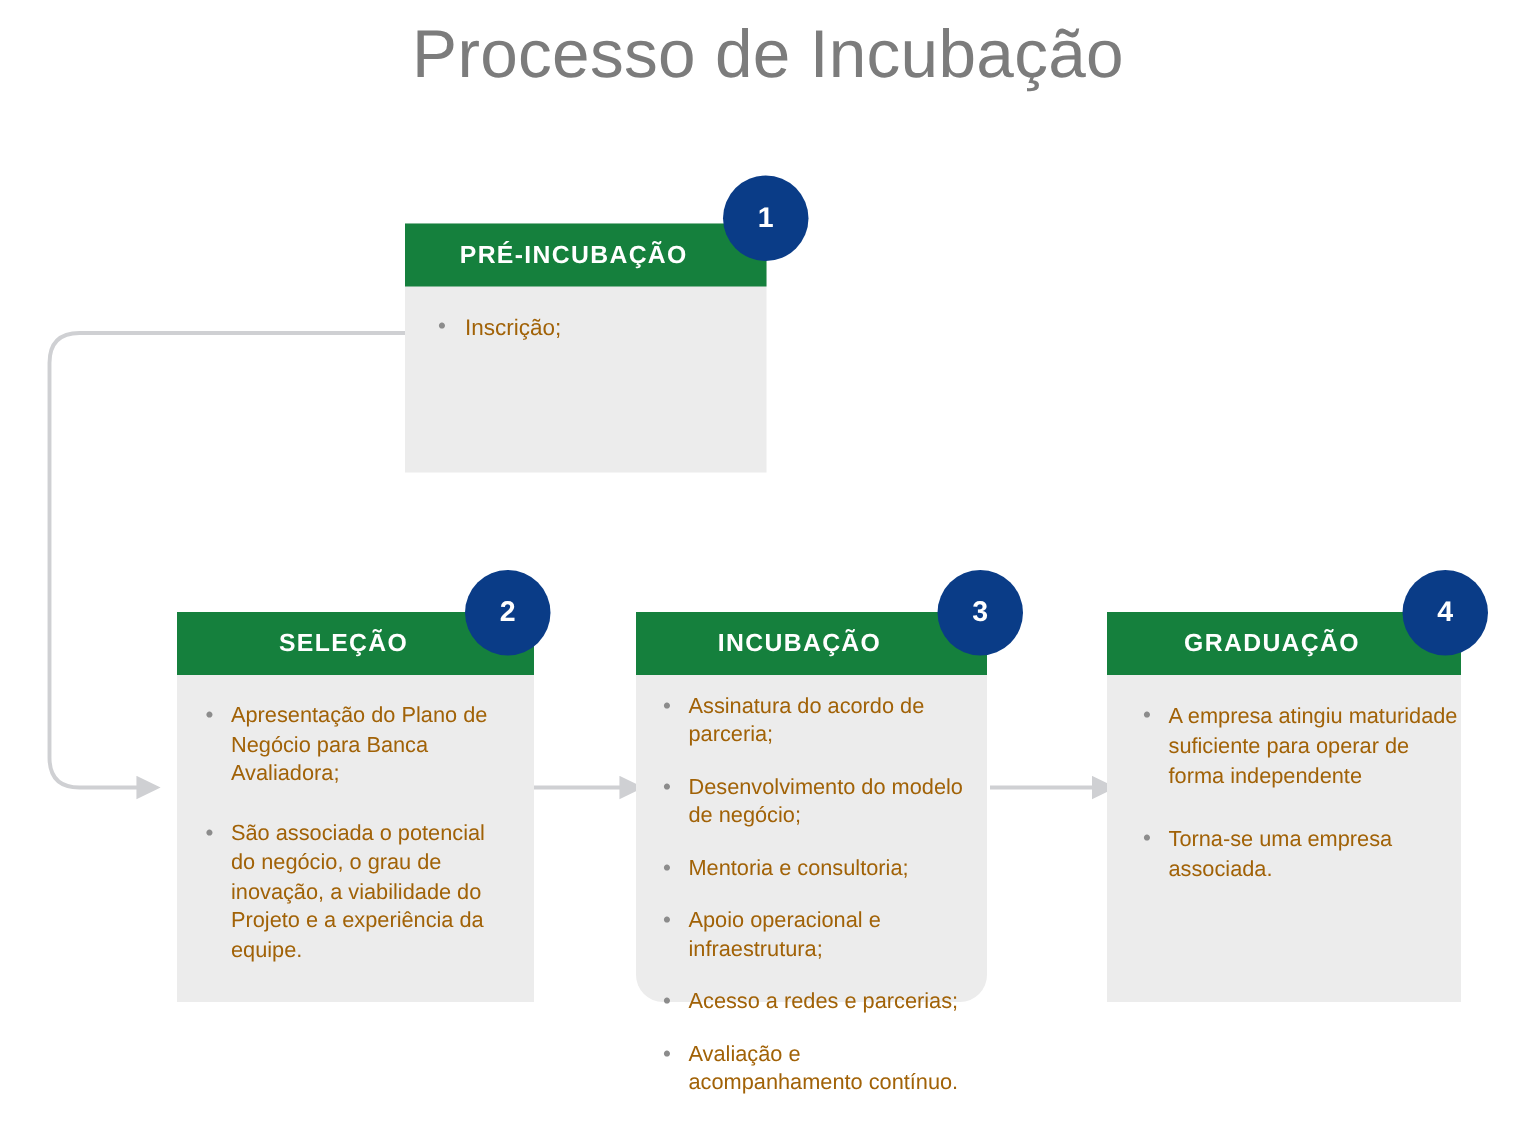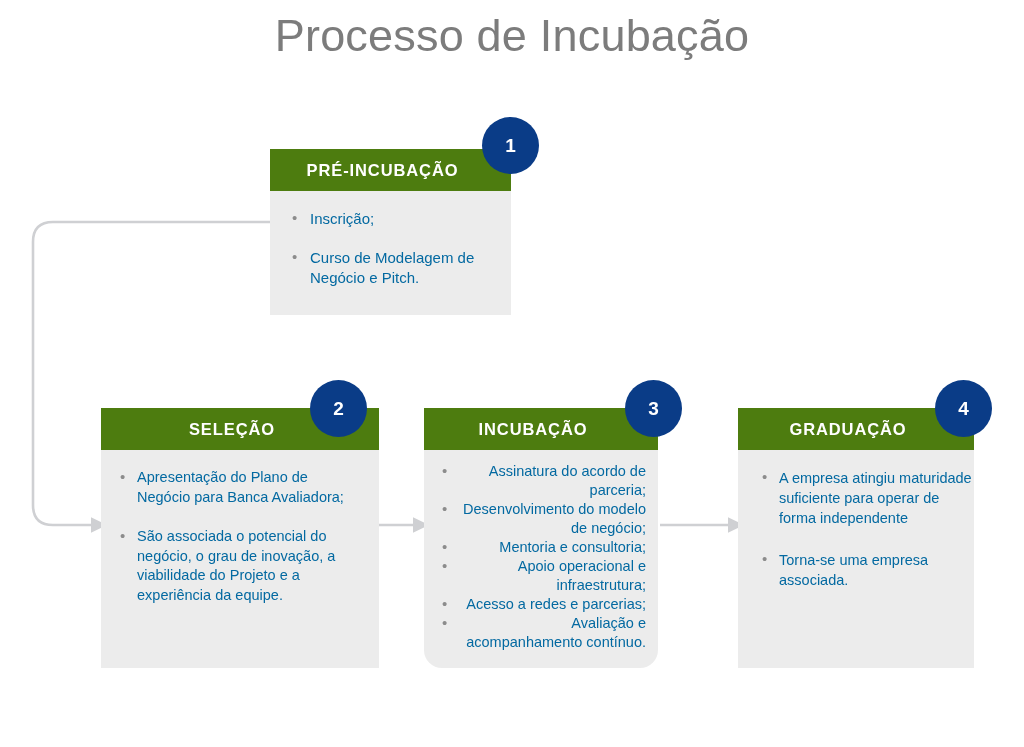--- a/index.html
+++ b/index.html
@@ -54,21 +54,21 @@
     position: absolute;
     background: #ececec;
     box-sizing: border-box;
   }
   .card-header {
     position: absolute;
     left: 0;
     top: 0;
     width: 100%;
     height: 42px;
-    background: #4d7c0f;
+    background: #15803d;
     color: #ffffff;
     font-size: 16.5px;
     font-weight: bold;
     letter-spacing: 0.9px;
     display: flex;
     align-items: center;
     justify-content: center;
     box-sizing: border-box;
     padding-right: 16px;
   }
@@ -79,21 +79,21 @@
     width: 100%;
     box-sizing: border-box;
   }
   .bullets {
     margin: 0;
     padding: 0;
     list-style: none;
   }
   .bullets li {
     position: relative;
-    color: #0369a1;
+    color: #a16207;
     font-size: 14.5px;
     line-height: 19px;
     padding-left: 18px;
   }
   .bullets li::before {
     content: "\2022";
     position: absolute;
     left: 2px;
     top: -1px;
     color: #8c8c8c;
@@ -104,22 +104,22 @@
   
   .card-1 .card-body { padding: 18px 20px 0 20px; }
   .card-1 .bullets li { font-size: 15px; line-height: 20px; padding-left: 20px; }
   .card-1 .bullets li + li { margin-top: 19px; }
 
   .card-2 .card-body { padding: 18px 16px 0 17px; }
   .card-2 .bullets li { font-size: 14.5px; line-height: 19.5px; padding-left: 19px; }
   .card-2 .bullets li + li { margin-top: 20px; }
 
   .card-3 .card-body { padding: 12px 12px 0 16px; }
-  .card-3 .bullets li { font-size: 14.5px; line-height: 19px; padding-left: 19px; text-align: right; }
-  .card-3 .bullets li + li { margin-top: 0px; }
+  .card-3 .bullets li { font-size: 14.5px; line-height: 19px; padding-left: 19px; }
+  .card-3 .bullets li + li { margin-top: 16px; }
 
   .card-4 .card-body { padding: 18px 0 0 22px; }
   .card-4 .bullets li { font-size: 14.5px; line-height: 20px; padding-left: 19px; }
   .card-4 .bullets li + li { margin-top: 22px; }
 
   
   .badge {
     position: absolute;
     width: 57px;
     height: 57px;
@@ -153,29 +153,28 @@
     <path d="M 341 525 L 414 525" fill="none" stroke="#cfd0d3" stroke-width="2.6" marker-end="url(#arrowhead)"></path>
 
     <path d="M 660 525 L 729 525" fill="none" stroke="#cfd0d3" stroke-width="2.6" marker-end="url(#arrowhead)"></path>
   </svg>
 
   <div class="card card-1" style="left:270px; top:149px; width:241px; height:166px;">
     <div class="card-header">PRÉ-INCUBAÇÃO</div>
     <div class="card-body">
       <ul class="bullets">
         <li>Inscrição;</li>
-        <li>Curso de Modelagem de Negócio e Pitch.</li>
       </ul>
     </div>
   </div>
   <div class="badge" style="left:482px; top:117px;">
     <span>1</span>
   </div>
 
-  <div class="card card-2" style="left:101px; top:408px; width:278px; height:260px;">
+  <div class="card card-2" style="left:118px; top:408px; width:238px; height:260px;">
     <div class="card-header">SELEÇÃO</div>
     <div class="card-body">
       <ul class="bullets">
         <li>Apresentação do Plano de Negócio para Banca Avaliadora;</li>
         <li>São associada o potencial do negócio, o grau de inovação, a viabilidade do Projeto e a experiência da equipe.</li>
       </ul>
     </div>
   </div>
   <div class="badge" style="left:310px; top:380px;">
     <span>2</span>

